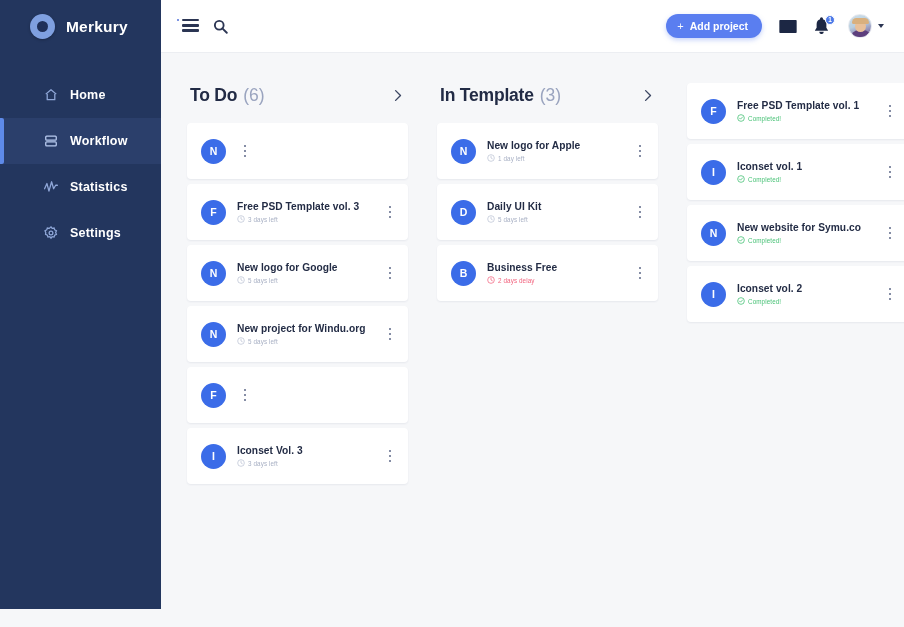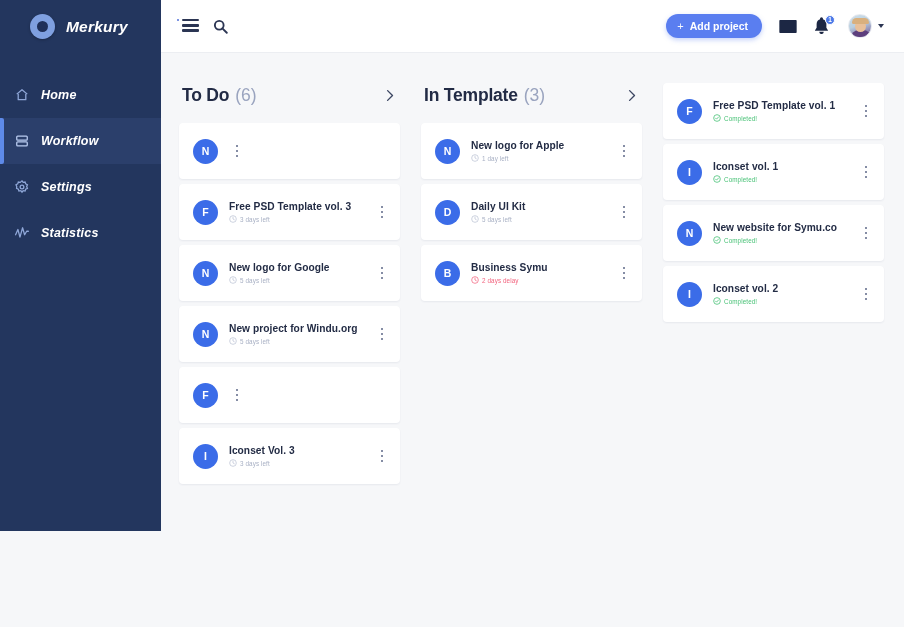--- a/index.html
+++ b/index.html
@@ -6,25 +6,24 @@
   html,body { width:904px; height:627px; overflow:hidden; }
   body {
     font-family:"Liberation Sans", sans-serif;
     background:#f6f7f9;
     -webkit-font-smoothing:antialiased;
   }
   .app { position:relative; width:904px; height:627px; display:flex; }
 
   
   .sidebar {
-    width:161px; height:531px;
+    width:161px; height:609px;
     background:#23365e;
     flex:0 0 161px;
     position:relative;
-    font-style:italic;
   }
   .brand {
     height:53px;
     display:flex; align-items:center;
     padding-left:30px; gap:11px;
   }
   .brand-logo {
     width:25px; height:25px; border-radius:50%;
     background:#7fa0e0;
     display:flex; align-items:center; justify-content:center;
@@ -34,21 +33,21 @@
   .brand-logo .inner {
     width:11px; height:11px; border-radius:50%;
     background:#1f3059;
   }
   .brand-name {
     color:#ffffff; font-size:15.5px; font-weight:bold; letter-spacing:.2px;
   }
   .nav { margin-top:19px; }
   .nav-item {
     height:46px; display:flex; align-items:center;
-    padding-left:15px; gap:12px;
+    padding-left:44px; gap:12px;
     position:relative; cursor:pointer;
   }
   .nav-item.active { background:#2b3f6b; }
   .nav-item.active:before {
     content:""; position:absolute; left:0; top:0; bottom:0;
     width:4px; background:#5e8ae8; border-radius:0 2px 2px 0;
   }
   .nav-ico { width:14px; height:14px; flex:0 0 14px; display:block; color:#8fa7d8; }
   .nav-item.active .nav-ico { color:#b9cbf0; }
   .nav-label { color:#ffffff; font-size:12.5px; font-weight:bold; letter-spacing:.2px; }
@@ -104,21 +103,21 @@
   .avatar .body { position:absolute; left:2px; bottom:-3px; width:20px; height:10px; border-radius:8px 8px 0 0; background:#5d3f7d; }
   .caret { width:0; height:0; border-left:3.5px solid transparent; border-right:3.5px solid transparent; border-top:4px solid #2b3553; }
 
   
   .board {
     flex:1; background:#f6f7f9;
     padding:30px 0 0 18px;
     display:flex; gap:21px; align-items:flex-start;
     overflow:hidden;
   }
-  .column { width:221px; flex:0 0 221px; }
+  .column { width:221px; flex:0 0 221px;margin-left:8px; }
   .col-head {
     display:flex; align-items:center;
     padding:0 4px 0 3px; margin-bottom:16px; height:24px;
   }
   .col-title { font-size:17.5px; font-weight:bold; color:#222b45; letter-spacing:-.2px; }
   .col-count { font-size:17.5px; font-weight:normal; color:#9aa4bf; margin-left:6px; }
   .col-arrow { margin-left:auto; width:13px; height:13px; color:#3d4763; cursor:pointer; }
 
   .card {
     background:#ffffff;
@@ -184,34 +183,34 @@
           <span>
             <svg class="nav-ico" viewBox="0 0 24 24" fill="none" stroke="currentColor" stroke-width="2.2">
               <rect x="3" y="3.5" width="18" height="7" rx="1.6"></rect>
               <rect x="3" y="13.5" width="18" height="7" rx="1.6"></rect>
             </svg>
           </span>
           <span class="nav-label">Workflow</span>
         </div>
         <div class="nav-item">
           <span>
+            <svg class="nav-ico" viewBox="0 0 24 24" fill="none" stroke="currentColor" stroke-width="2.2" stroke-linecap="round" stroke-linejoin="round">
+              <path d="M1 15l4-9 3.5 13L13 3l3.5 12L20 9h3"></path>
+            </svg>
+          </span>
+          <span class="nav-label">Statistics</span>
+        </div>
+        <div class="nav-item">
+          <span>
             <svg class="nav-ico" viewBox="0 0 24 24" fill="none" stroke="currentColor" stroke-width="2.2">
               <circle cx="12" cy="12" r="3.2"></circle>
               <path d="M12 1.5l2 2.6 3.3-.6 1 3.2 3 1.4-1.3 3.1 1.3 3.1-3 1.4-1 3.2-3.3-.6-2 2.6-2-2.6-3.3.6-1-3.2-3-1.4L3 11.2 1.7 8.1l3-1.4 1-3.2 3.3.6z"></path>
             </svg>
           </span>
           <span class="nav-label">Settings</span>
-        </div>
-        <div class="nav-item">
-          <span>
-            <svg class="nav-ico" viewBox="0 0 24 24" fill="none" stroke="currentColor" stroke-width="2.2" stroke-linecap="round" stroke-linejoin="round">
-              <path d="M1 15l4-9 3.5 13L13 3l3.5 12L20 9h3"></path>
-            </svg>
-          </span>
-          <span class="nav-label">Statistics</span>
         </div>
       </nav>
   </aside>
 
   <div class="main">
 
     <header class="topbar">
       <div class="topbar-left">
         <span class="icon-btn">
           <span class="menu-icon">
@@ -413,21 +412,21 @@
             </span>
             <span class="card-menu">
               <i></i>
               <i></i>
               <i></i>
             </span>
           </div>
           <div class="card">
             <span class="card-avatar">B</span>
             <span class="card-body">
-              <span class="card-title" style="display:block">Business Symu</span>
+              <span class="card-title" style="display:block">Business Free</span>
               <span class="card-meta meta-delay">
                 <span style="display:flex">
                   <svg class="meta-ico" viewBox="0 0 24 24" fill="none" stroke="currentColor" stroke-width="2.2">
                     <circle cx="12" cy="12" r="10"></circle>
                     <path d="M12 6.5V12l4 2.2" stroke-linecap="round"></path>
                   </svg>
                 </span>
                 <span class="meta-text">2 days delay</span>
               </span>
             </span>

